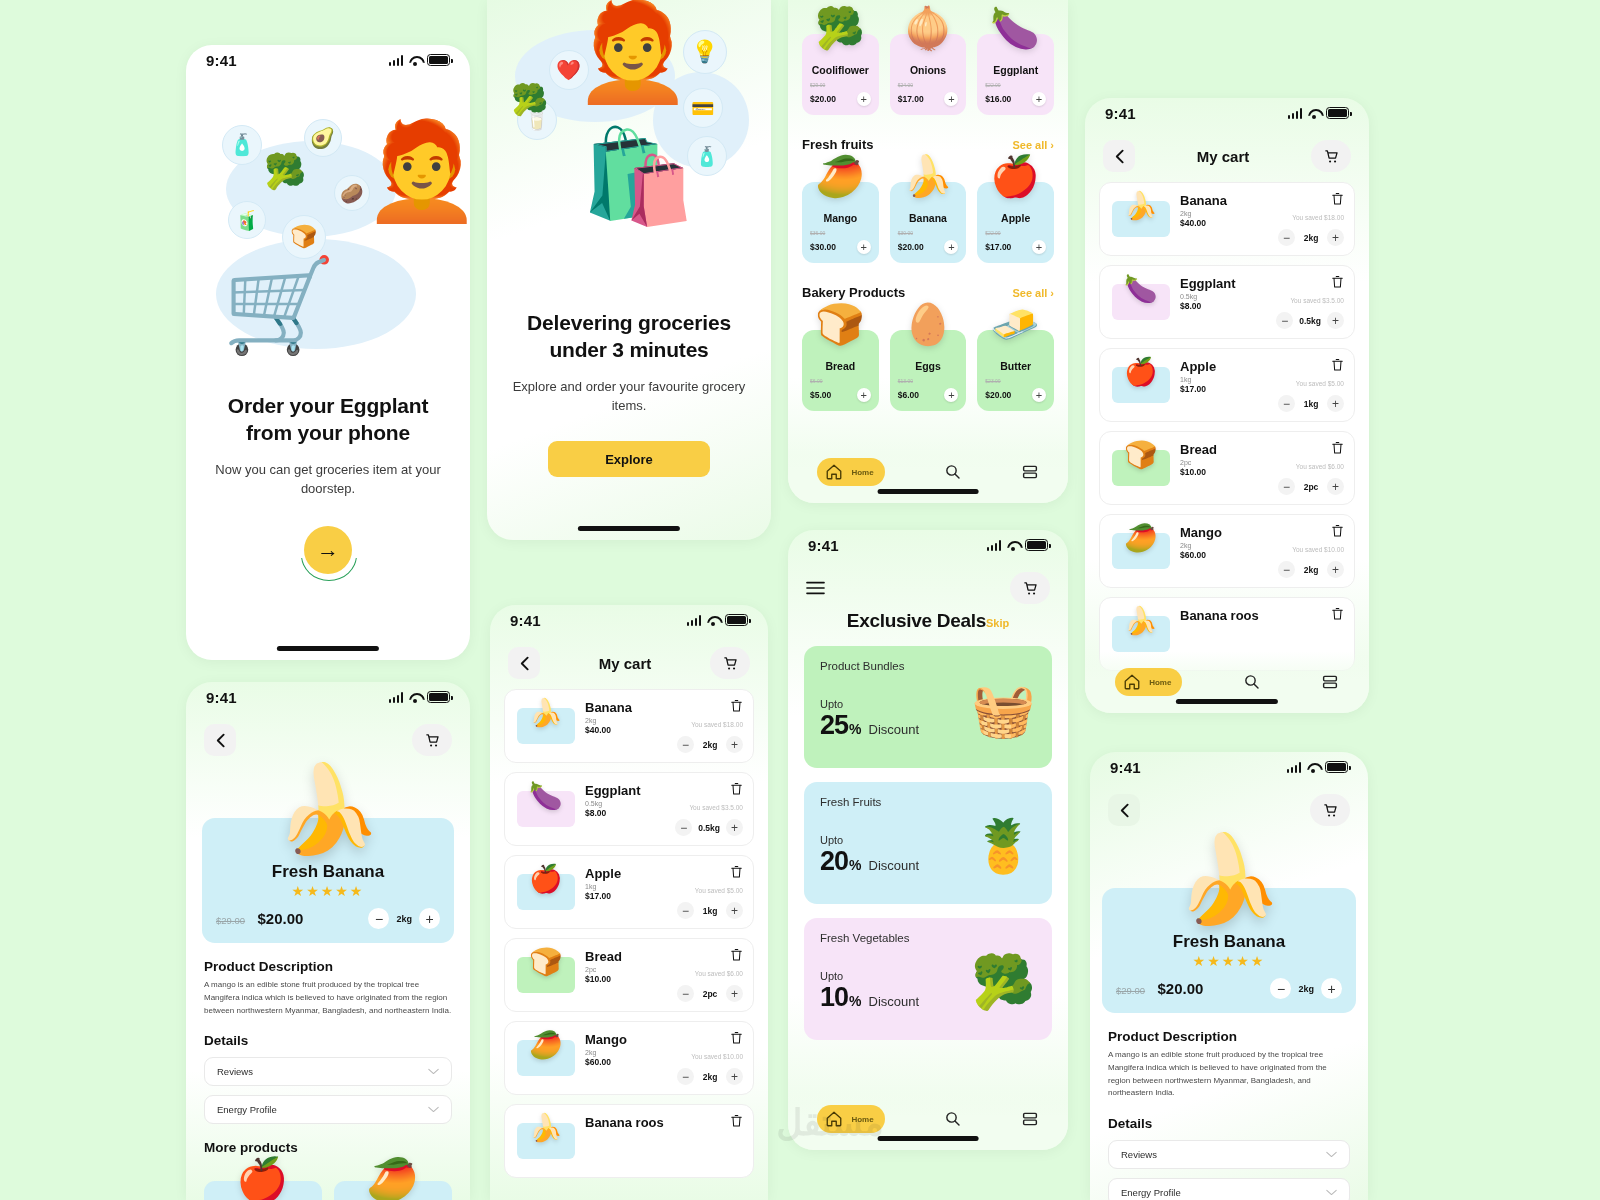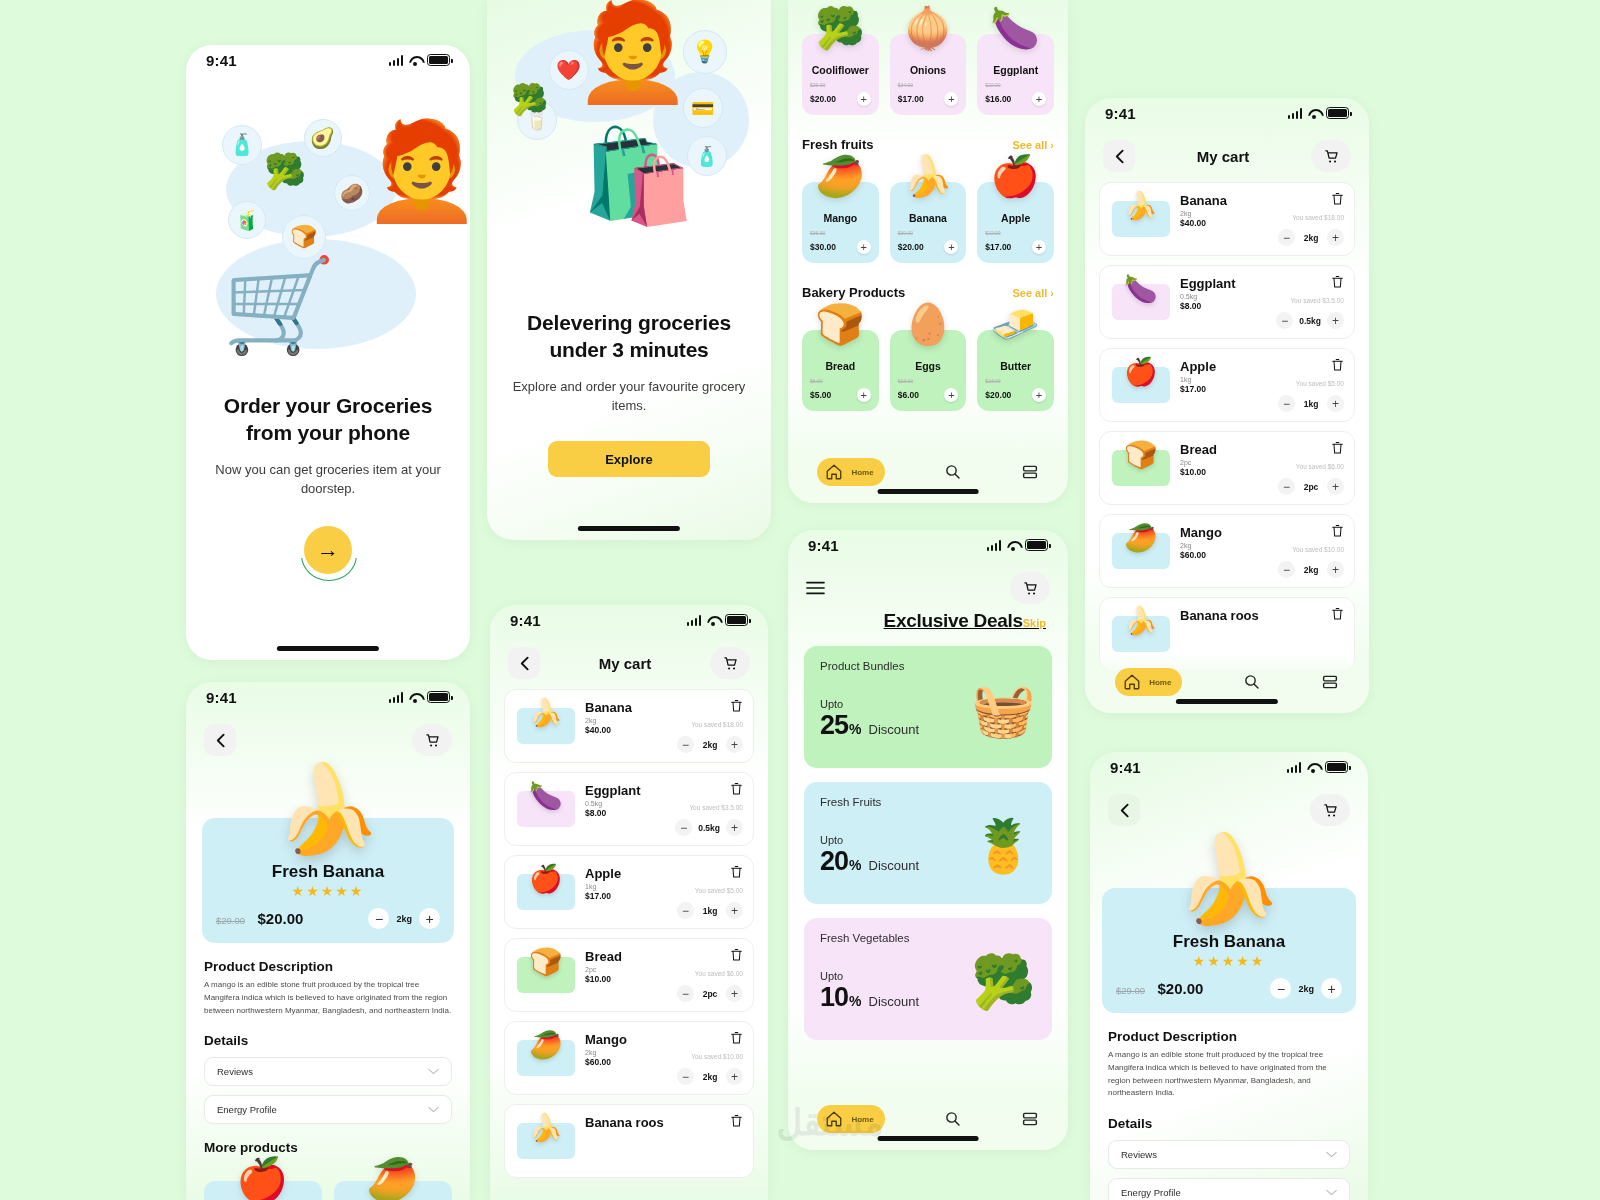--- a/index.html
+++ b/index.html
@@ -143,21 +143,21 @@
   .ci-right { position:absolute; right:10px; top:9px; bottom:9px; display:flex; flex-direction:column; align-items:flex-end; justify-content:space-between; }
   .trash { width:13px;height:14px;cursor:pointer; }
   .ci-saved { font-size:6.5px; color:#bcbcbc; }
   .stepper { display:flex; align-items:center; gap:6px; }
   .step-btn { width:17px;height:17px;border-radius:50%;background:#f3f3f3;border:none;cursor:pointer;
     display:flex;align-items:center;justify-content:center;font-size:12px;color:#444;line-height:1;}
   .step-val { font-size:8.5px; font-weight:700; color:#111; min-width:20px; text-align:center; }
 
   
   .p5 { left:788px; top:530px; width:280px; height:620px; border-radius:26px; }
-  .deal-title-row { display:flex; align-items:baseline; justify-content:flex-end; padding:6px 22px 0;text-decoration:underline; }
+  .deal-title-row { display:flex; align-items:baseline; justify-content:center; padding:6px 22px 0; }
   .deal-title { font-size:19px; font-weight:700; color:#111; letter-spacing:-.3px; }
   .skip { font-size:11px; color:#F0B92B; font-weight:600; cursor:pointer; }
   .deal-card { margin: 14px 16px 0; border-radius:13px; padding:14px 16px 16px; position:relative; height:122px; }
   .deal-cat { font-size:11.5px; color:#2e2e2e; }
   .deal-upto { font-size:11px; color:#2e2e2e; margin-top:26px; }
   .deal-pct { display:flex; align-items:baseline; gap:1px; }
   .deal-num { font-size:27px; font-weight:700; color:#111; letter-spacing:-1px; }
   .deal-sym { font-size:14px; font-weight:700; color:#111; }
   .deal-disc { font-size:13px; color:#2e2e2e; margin-left:6px; }
   .deal-em { position:absolute; right:16px; top:50%; transform:translateY(-45%); font-size:52px; line-height:1; }
@@ -231,21 +231,21 @@
       <div class="ic-bub" style="left:118px;top:30px;width:38px;height:38px;font-size:20px;">🥑</div>
       <div class="ic-bub" style="left:148px;top:86px;width:36px;height:36px;font-size:19px;">🥔</div>
       <div class="ic-bub" style="left:42px;top:112px;width:38px;height:38px;font-size:19px;">🧃</div>
       <div class="ic-bub" style="left:96px;top:126px;width:44px;height:44px;font-size:22px;">🍞</div>
       <div style="position:absolute;left:78px;top:62px;font-size:34px;">🥦</div>
       <div style="position:absolute;left:176px;top:34px;font-size:96px;line-height:1;">🧑‍🦰</div>
       <div style="position:absolute;left:36px;top:170px;font-size:92px;line-height:1;">🛒</div>
     </div>
 
     <div style="padding:0 24px;margin-top:14px;">
-      <div class="h1">Order your Groceries</div>
+      <div class="h1">Order your Eggplant</div>
       <div class="h1">from your phone</div>
       <div class="sub">Now you can get groceries item at your doorstep.</div>
     </div>
 
     <button class="arrow-btn">
       <span class="arrow-gl">→</span>
     </button>
 
     <div class="home-ind"></div>
   </div>

